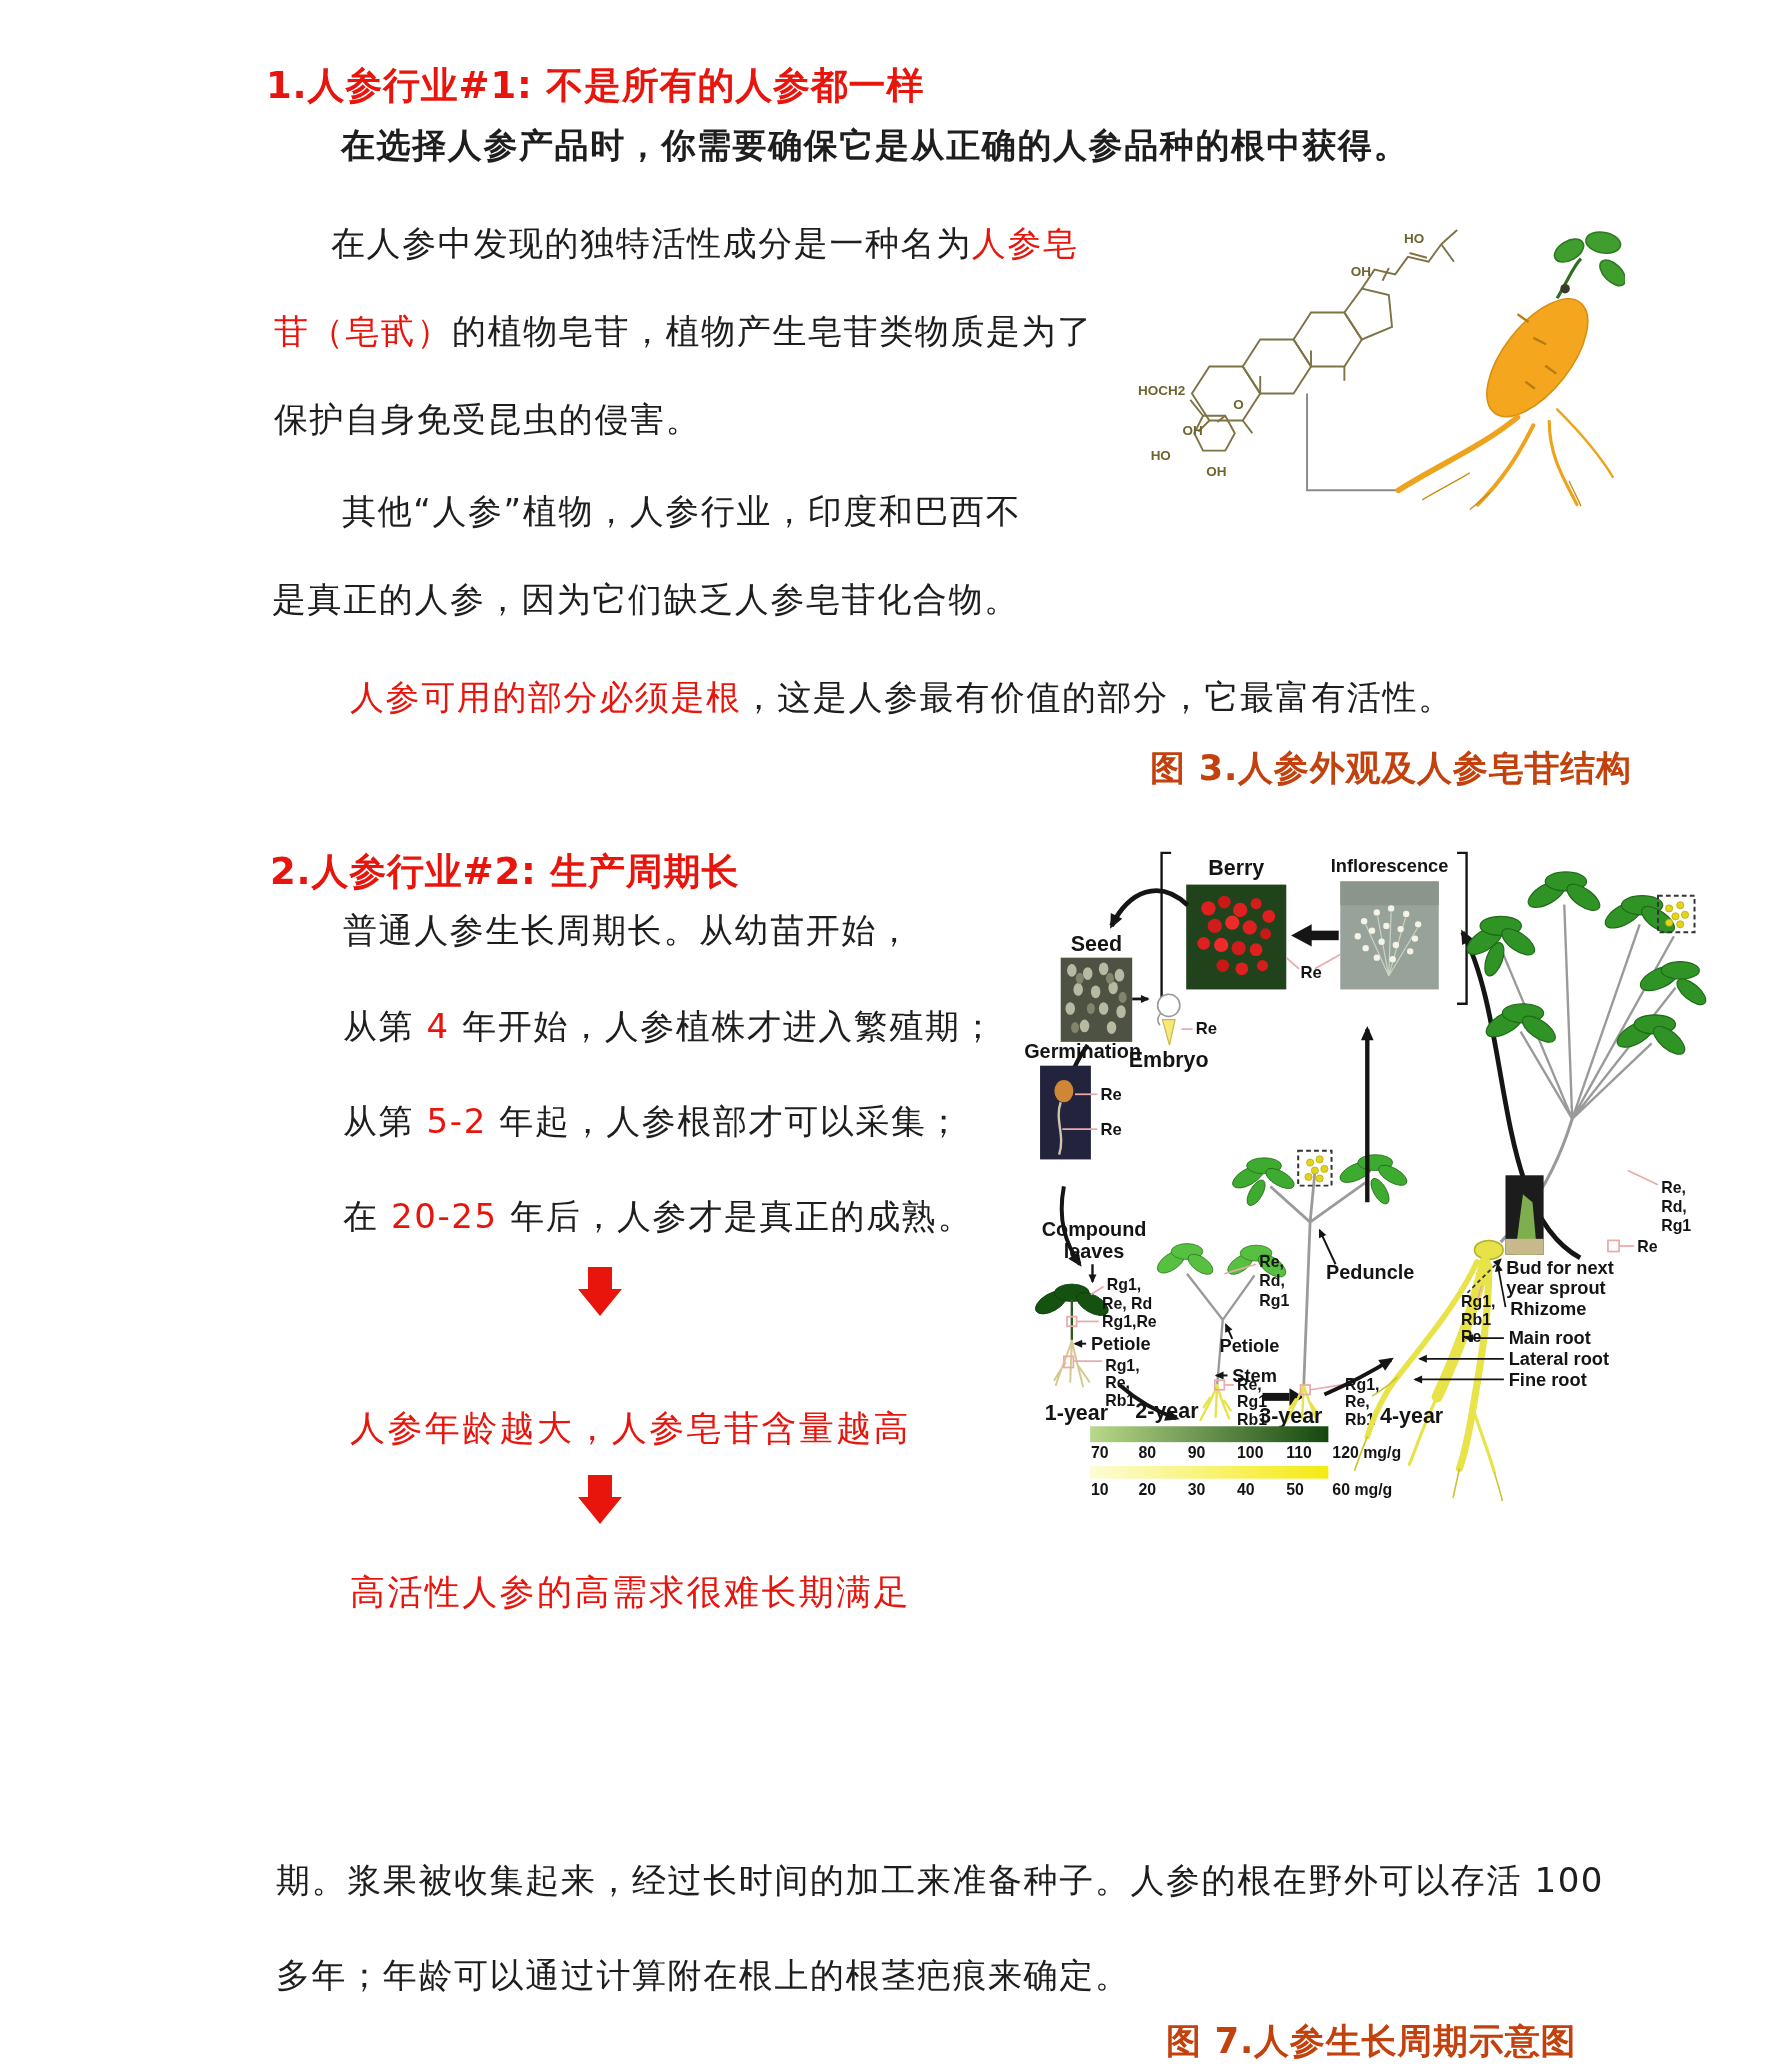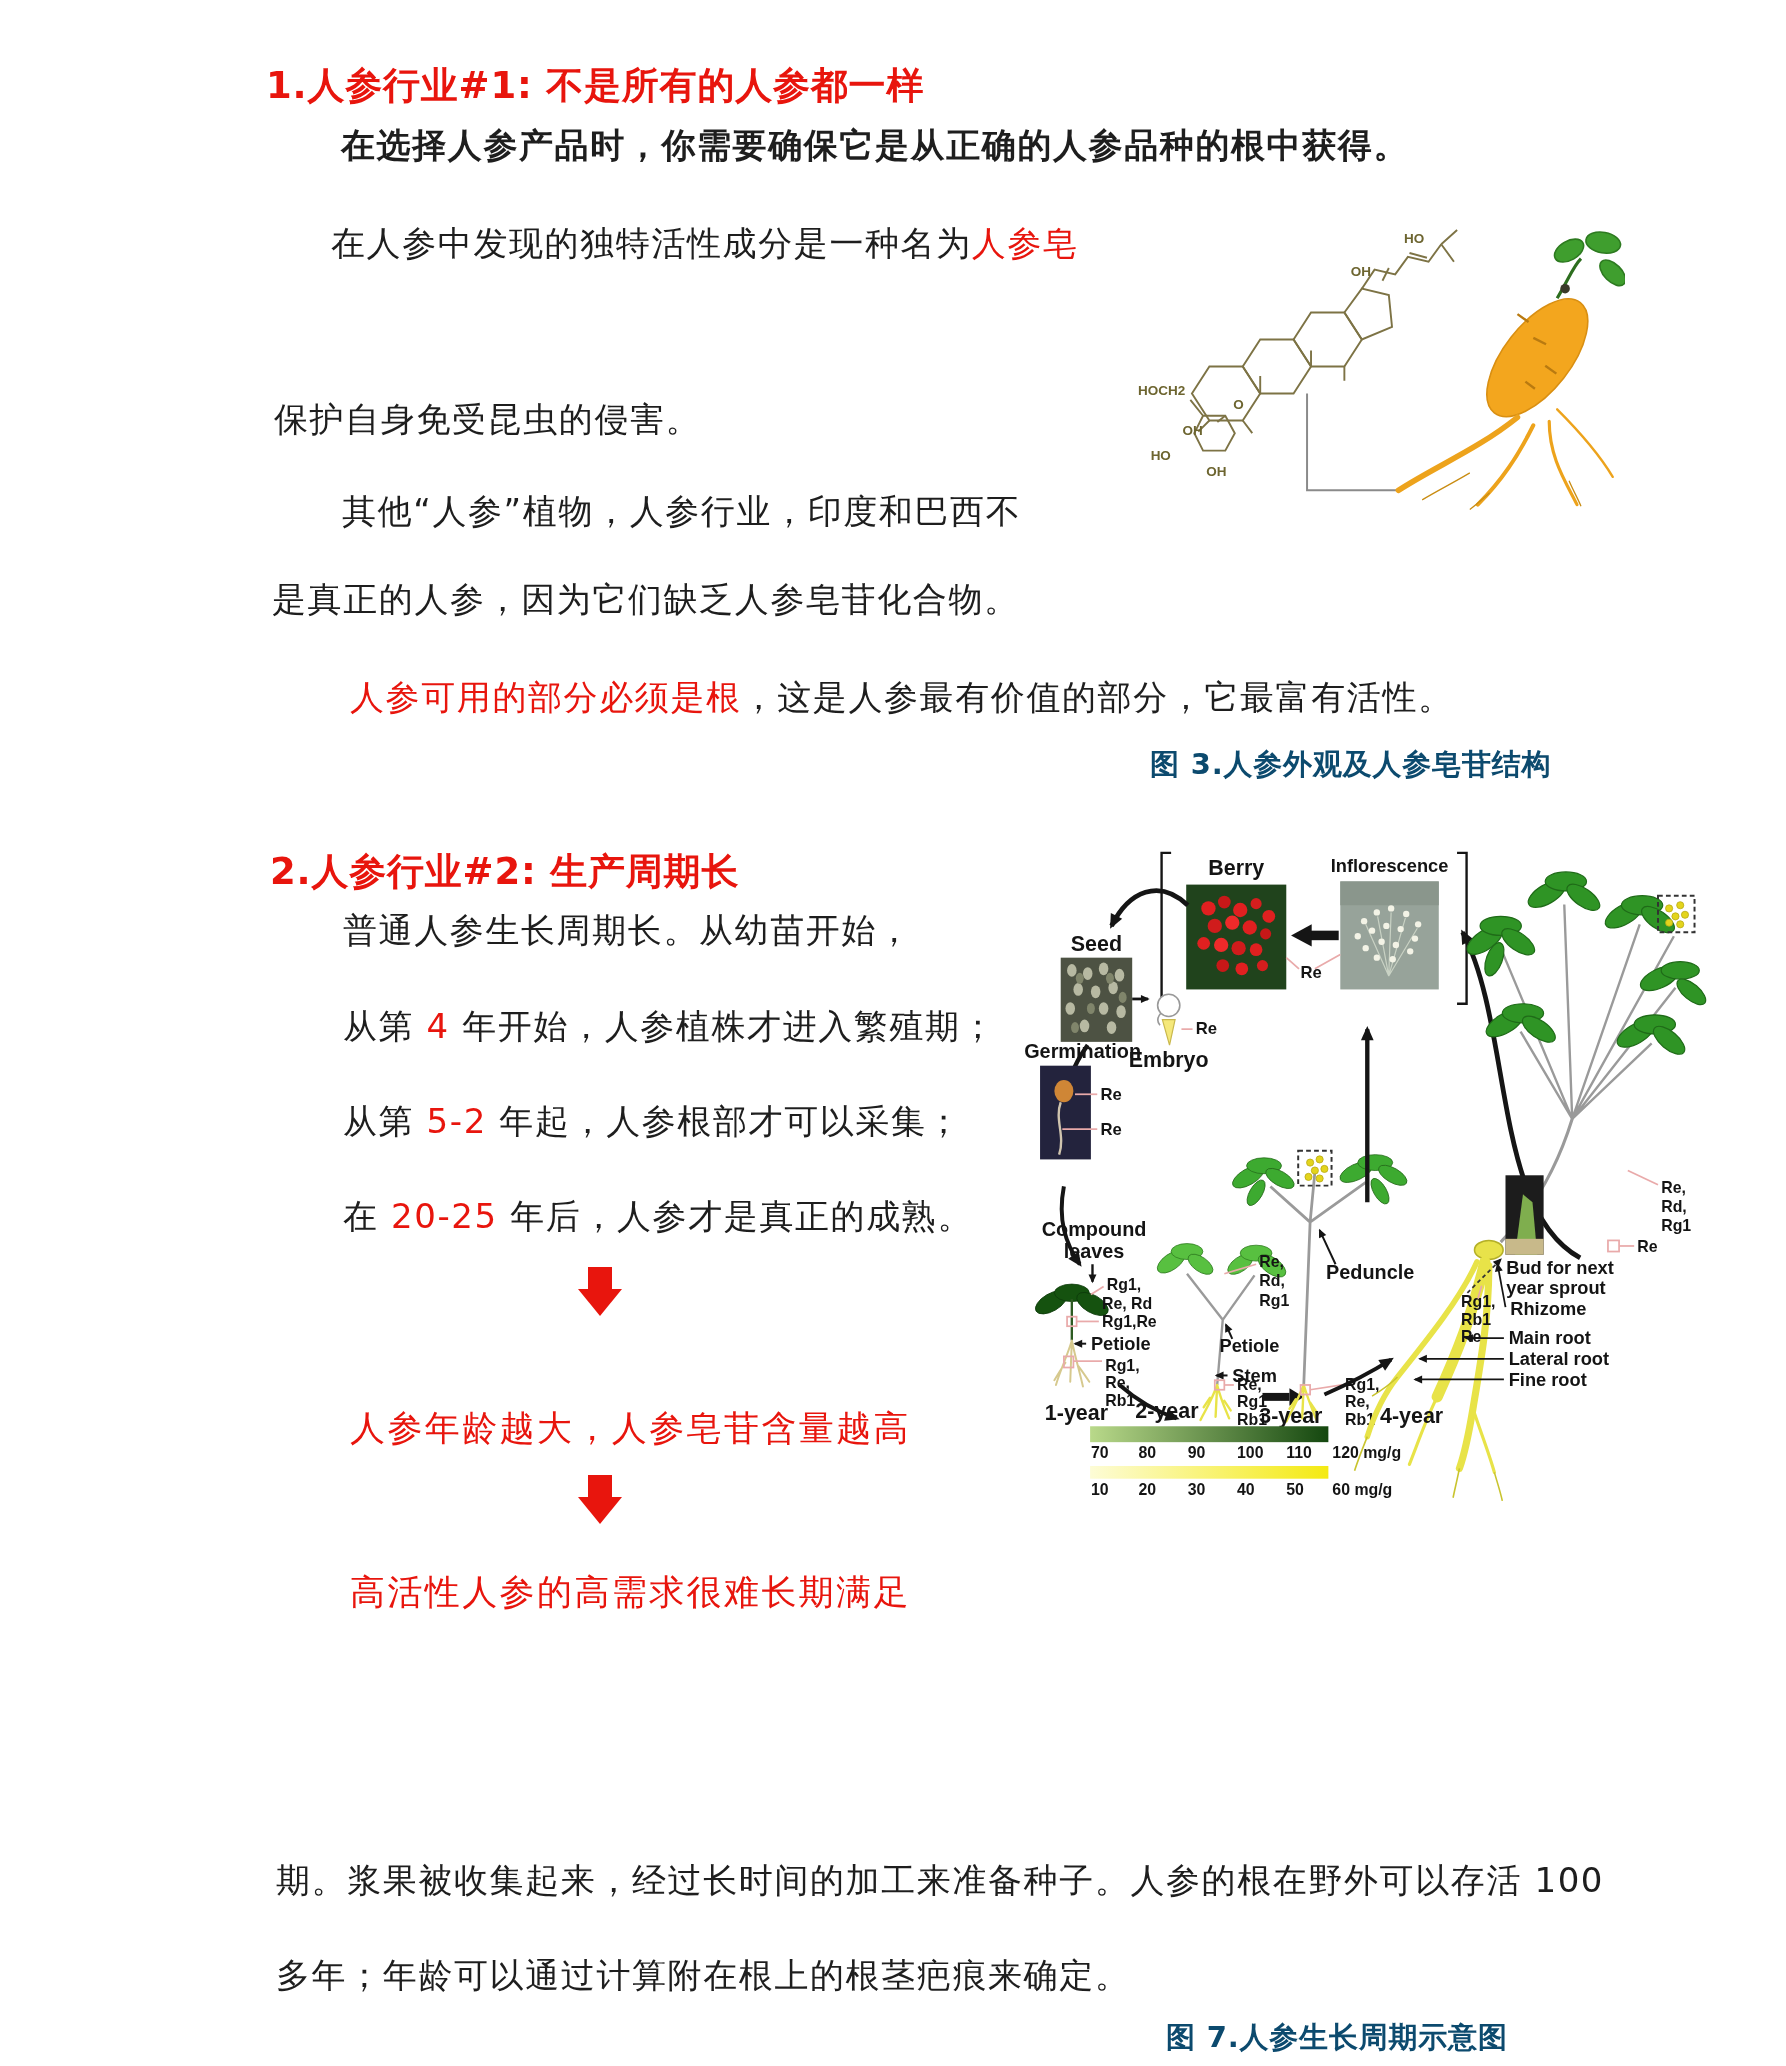--- a/index.html
+++ b/index.html
@@ -2,21 +2,21 @@
 <html style="--accent: #e8150d;font-size:12.7px"><head>
 <meta charset="utf-8">
 <style>
   html,body{margin:0;padding:0;background:#fff;}
   .page{position:relative;width:1786px;height:2066px;background:#fff;overflow:hidden;}
   .line{position:absolute;white-space:nowrap;font-family:"DejaVu Sans",sans-serif;color:#1e1e1e;}
   .body-t{font-size:34px;letter-spacing:1.6px;}
   .bold{font-weight:700;}
   .red{color:var(--accent);}
   .h-red{font-size:37px;font-weight:700;color:var(--accent);letter-spacing:0.8px;margin-top:32px;}
-  .caption{font-size:29px;font-weight:700;letter-spacing:0.8px;color:#0c4a6e;}
+  .caption{font-size:35px;font-weight:700;letter-spacing:0.8px;color:#c2410c;}
   .callout{font-size:35px;font-weight:400;color:var(--accent);letter-spacing:2.4px;}
   .fig{position:absolute;}
   .block-arrow{position:absolute;left:568px;width:64px;}
   .block-arrow .stem{width:24px;height:21.5px;background:var(--accent);margin:0 auto;}
   .block-arrow .head{width:0;height:0;border-left:22px solid transparent;border-right:22px solid transparent;border-top:27px solid var(--accent);margin:0 auto;}
   .f4 text{font-family:"Liberation Sans",sans-serif;font-weight:700;fill:#141414;}
   .f3 text{font-family:"Liberation Sans",sans-serif;fill:#6d6530;font-size:17px;font-weight:700;}
   .t27{font-size:27px}.t25{font-size:25px}.t23{font-size:23px}.t21{font-size:21px}.t20{font-size:20px}
   .mid{text-anchor:middle}
   .pink{stroke:#e9aaaa;stroke-width:2.2;fill:none}
@@ -29,20 +29,21 @@
 </head>
 <body>
 
 <div class="page">
 
   <div class="line h-red" style="left:266px;top:29px"><span>1.人参行业#1: 不是所有的人参都一样</span></div>
 
   <div class="line body-t bold" style="left:341px;top:123px"><span>在选择人参产品时，你需要确保它是从正确的人参品种的根中获得。</span></div>
 
   <div class="line body-t" style="left:331px;top:221px"><span>在人参中发现的独特活性成分是一种名为</span><span class="red">人参皂</span></div>
+  <div class="line body-t" style="left:274px;top:309px"><span class="red">苷（皂甙）</span><span>的植物皂苷，植物产生皂苷类物质是为了</span></div>
   <div class="line body-t" style="left:274px;top:397px"><span>保护自身免受昆虫的侵害。</span></div>
 
   <div class="line body-t" style="left:342px;top:489px"><span>其他“人参”植物，人参行业，印度和巴西不</span></div>
   <div class="line body-t" style="left:272px;top:577px"><span>是真正的人参，因为它们缺乏人参皂苷化合物。</span></div>
 
   <div class="line body-t" style="left:350px;top:675px"><span class="red">人参可用的部分必须是根</span><span>，这是人参最有价值的部分，它最富有活性。</span></div>
 
   <div class="line caption" style="left:1150px;top:745px"><span>图 3.人参外观及人参皂苷结构</span></div>
 
   <div class="fig" style="left:1136px;top:195px;width:489px;height:316px">

